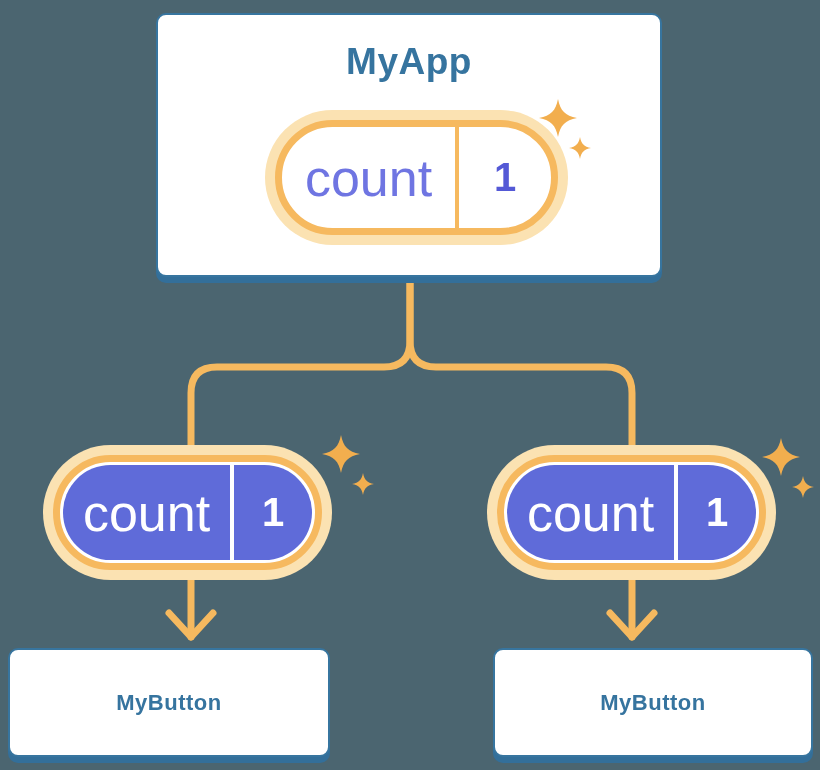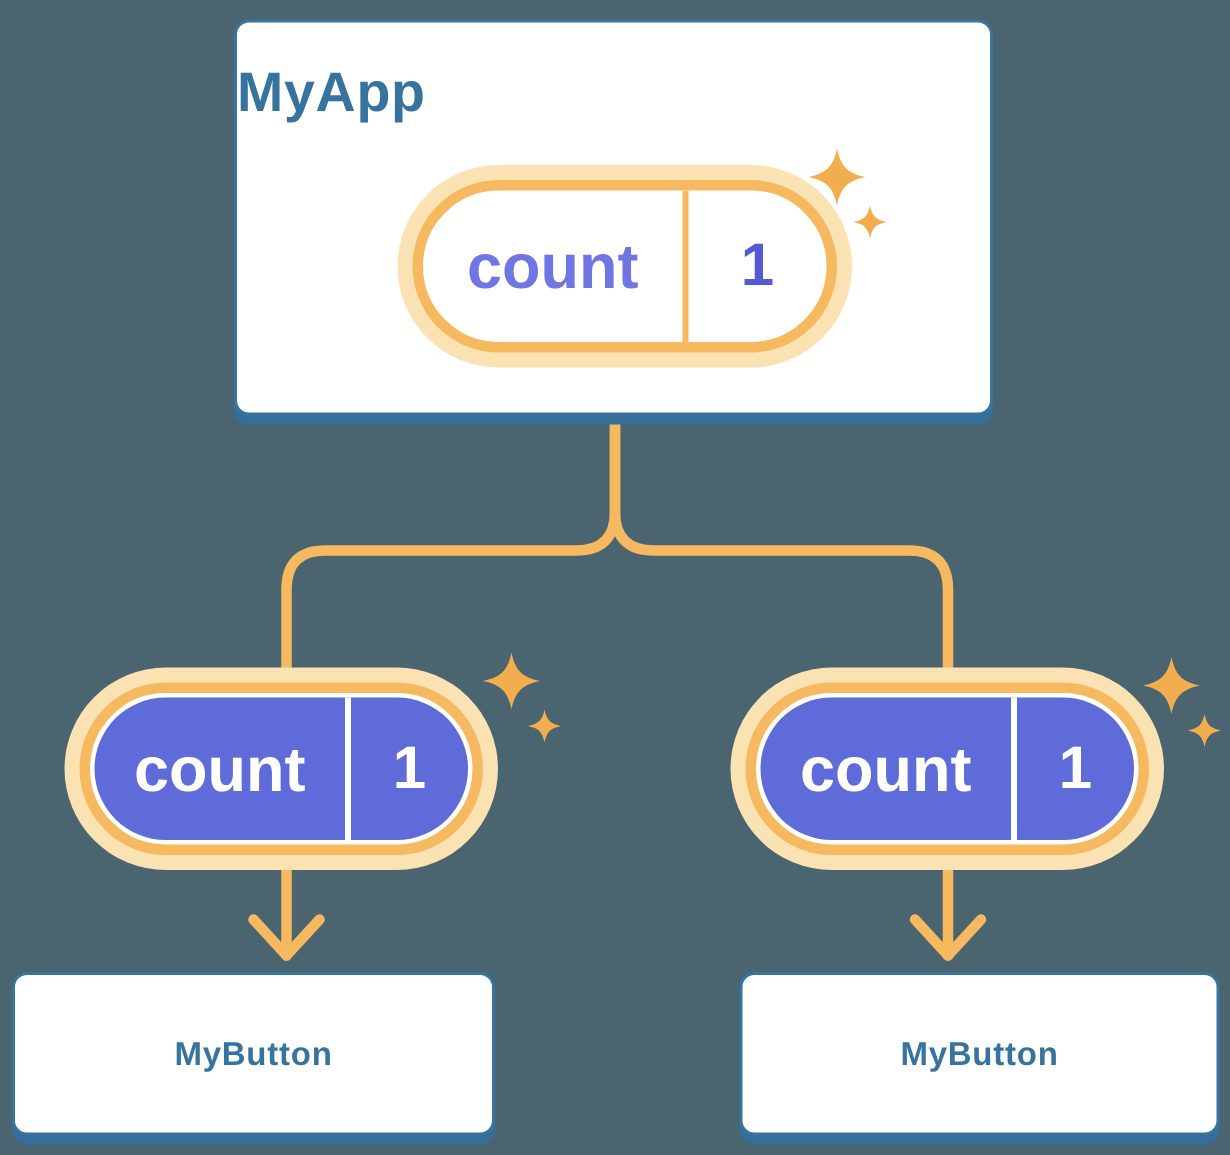--- a/index.html
+++ b/index.html
@@ -15,28 +15,28 @@
   .connectors{position:absolute;left:0;top:0;width:820px;height:770px;z-index:1;}
   .connectors path{fill:none;stroke:var(--orange);stroke-width:7;stroke-linecap:round;stroke-linejoin:round;}
 
   .card{position:absolute;background:var(--card-fill);border:2.5px solid var(--card-border);
         border-radius:10px;box-shadow:0 6px 0 0 var(--card-bar);z-index:2;}
   .root-card{left:156px;top:13px;width:506px;height:264px;}
   .leaf-card{top:648px;height:109px;display:flex;align-items:center;justify-content:center;}
   .leaf-card.left{left:8px;width:322px;}
   .leaf-card.right{left:493px;width:320px;}
   .card-title{color:var(--title-text);font-weight:600;letter-spacing:.5px;}
-  .root-card .card-title{position:absolute;top:26px;left:0;width:100%;font-size:37px;}
+  .root-card .card-title{position:absolute;top:26px;left:0;width:100%;text-align:center;font-size:37px;}
   .leaf-card .card-title{font-size:22px;}
 
   .pill{position:absolute;background:var(--halo);border-radius:999px;padding:10px;z-index:3;}
   .pill-ring{height:100%;border:7px solid var(--orange);border-radius:999px;background:var(--white);
              display:flex;align-items:stretch;overflow:hidden;}
   .seg{display:flex;align-items:center;justify-content:center;}
-  .seg.name{flex:1;font-size:42px;font-weight:bold;}
+  .seg.name{flex:1;font-size:52px;}
   .seg.value{font-size:40px;font-weight:700;}
   .divider{width:4px;}
 
   .pill.light{left:265px;top:110px;width:303px;height:135px;}
   .pill.light .seg.name{color:var(--purple-name);}
   .pill.light .seg.value{width:92px;color:var(--purple-value);}
   .pill.light .divider{background:var(--orange);}
 
   .pill.solid{top:445px;width:289px;height:135px;}
   .pill.solid.left{left:43px;}

